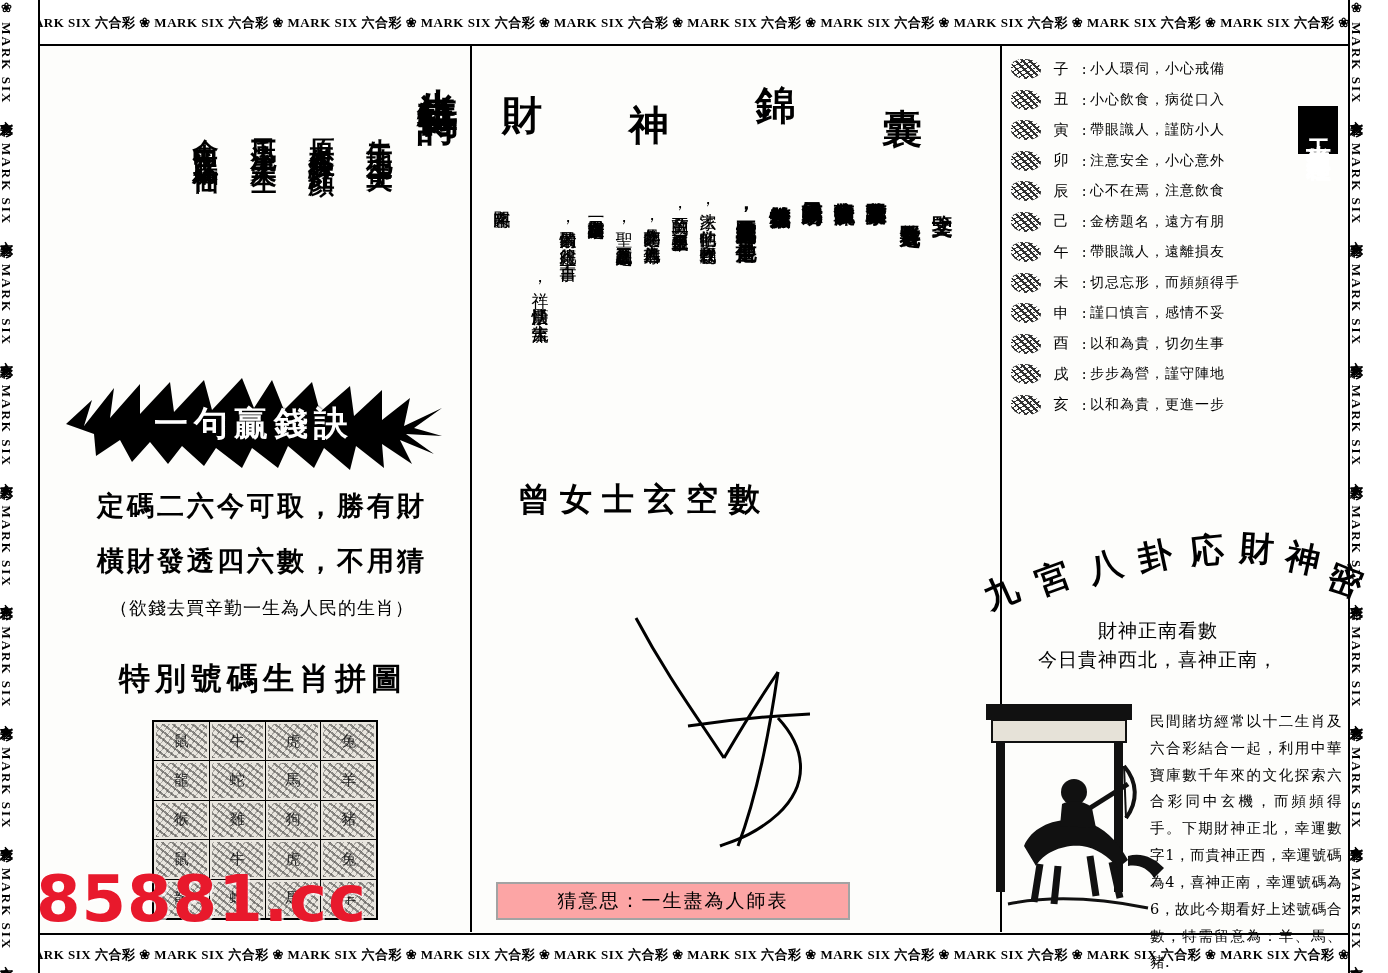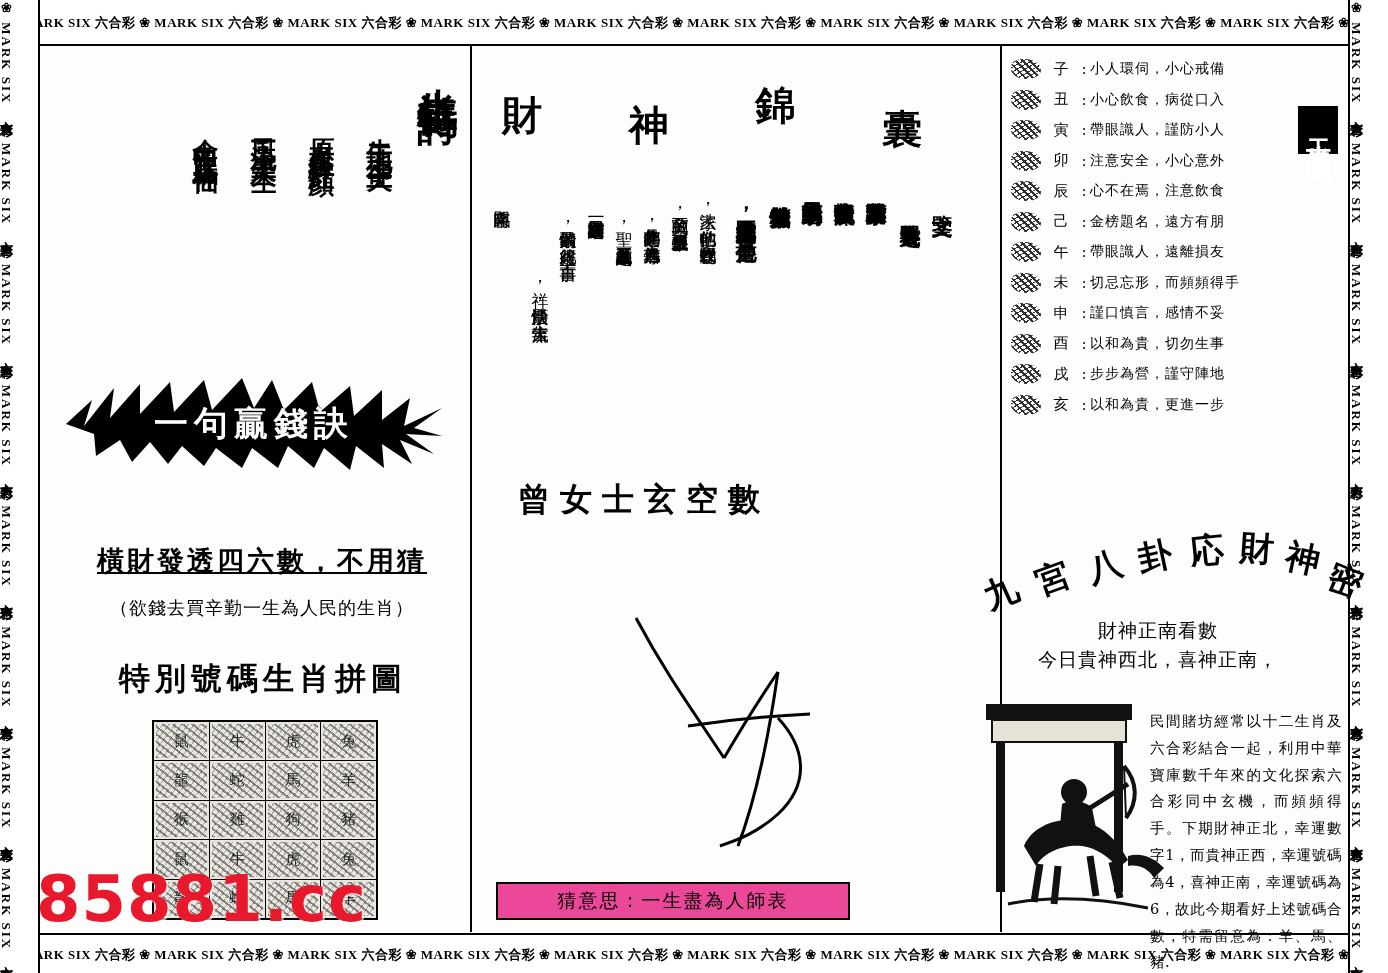--- a/index.html
+++ b/index.html
@@ -144,21 +144,21 @@
     position: absolute;
     left: 24px;
     width: 380px;
     text-align: center;
     font-family: "DejaVu Serif", serif;
     font-weight: bold;
     font-size: 27px;
     letter-spacing: 3px;
   }
   .couplet.c1 { top: 440px; }
-  .couplet.c2 { top: 495px; text-decoration: underline; }
+  .couplet.c2 { top: 495px; }
   .note {
     position: absolute;
     left: 24px; top: 548px; width: 380px;
     text-align: center;
     font-family: "DejaVu Serif", serif;
     font-size: 18px;
     letter-spacing: 1px;
   }
 
   .sec-title {
@@ -242,26 +242,26 @@
   .glyph {
     position: absolute;
     left: 150px; top: 560px;
     width: 220px; height: 250px;
   }
 
   .mid-footer {
     position: absolute;
     left: 18px; bottom: 8px;
     width: 350px; height: 34px;
-    border: 2px solid #000000;
+    border: 2px solid #a3a3a3;
     display: flex; align-items: center; justify-content: center;
     font-family: "DejaVu Serif", serif;
     font-size: 19px;
     letter-spacing: 2px;
-    background: #ec4899;
+    background: #fca5a5;
   }
 
   
   .rc { position: absolute; left: 1008px; top: 48px; width: 334px; height: 880px; }
 
   .zod-week-title {
     position: absolute;
     right: 4px; top: 58px;
     background: #000;
     color: #fff;
@@ -403,20 +403,21 @@
     <div class="vtext poem-line l3">風流一生天天生</div>
     <div class="vtext poem-line l4">命中注定勝神仙</div>
 
     <div class="burst">
       <svg width="376" height="92" viewBox="0 0 376 92">
         <polygon fill="#000" points="0,46 26,22 18,48 48,10 44,40 74,6 74,36 104,4 108,34 138,2 146,32 176,0 188,30 206,2 218,32 246,4 254,34 284,8 288,38 316,12 316,42 344,20 338,48 376,30 348,50 376,58 340,56 368,76 334,62 346,86 316,66 318,90 290,68 284,92 258,70 248,90 222,68 212,90 186,70 176,90 150,70 138,88 116,68 102,86 84,64 66,84 54,62 30,78 28,56"></polygon>
       </svg>
       <div class="burst-label">一句贏錢訣</div>
     </div>
 
+    <div class="couplet c1">定碼二六今可取，勝有財</div>
     <div class="couplet c2">橫財發透四六數，不用猜</div>
     <div class="note">（欲錢去買辛勤一生為人民的生肖）</div>
 
     <div class="sec-title">特別號碼生肖拼圖</div>
 
     <div class="zodiac-grid">
       <div class="zcell">鼠</div>
       <div class="zcell">牛</div>
       <div class="zcell">虎</div>
       <div class="zcell">兔</div>

